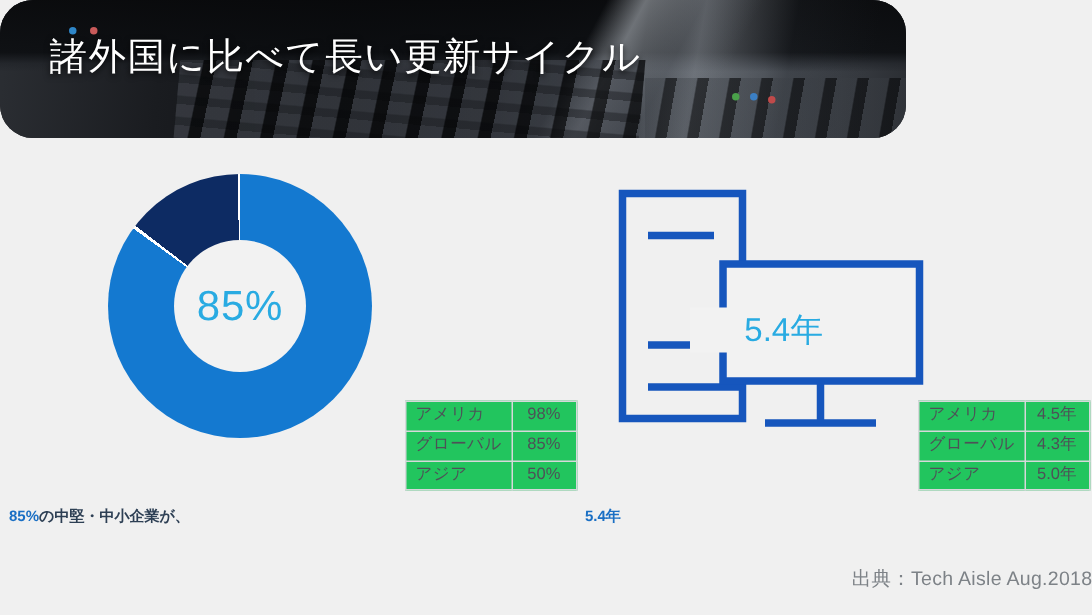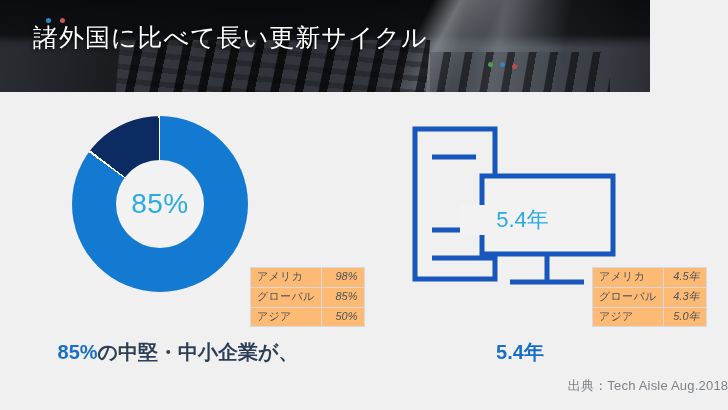--- a/index.html
+++ b/index.html
@@ -15,24 +15,25 @@
     width: 728px;
     height: 410px;
     overflow: hidden;
     background: #f0f0f0;
   }
 
   
   .header-band {
     position: absolute;
     left: 0; top: 0;
-    width: 650px;
+    width: 604px;
     height: 92px;
     overflow: hidden;
     background: #16181b;
+    border-radius: 22px;
   }
   .photo {
     position: absolute;
     inset: 0;
     background:
       
       linear-gradient(118deg, rgba(255,255,255,0) 62%, rgba(190,196,203,0.55) 66%, rgba(120,126,134,0.25) 72%, rgba(0,0,0,0) 78%),
       
       linear-gradient(100deg, rgba(255,255,255,0) 70%, rgba(168,174,182,0.45) 76%, rgba(40,44,50,0.2) 86%, rgba(0,0,0,0) 95%),
       
@@ -127,48 +128,47 @@
     left: 404px;
     top: 28px;
     width: 222px;
     height: 172px;
   }
 
   
   .data-table {
     position: absolute;
     border-collapse: collapse;
-    background: #fdba74;
+    background: #22c55e;
     font-size: 11px;
     color: #4d5257;
+    margin-left: 20px;
   }
   .data-table td {
     border: 1px solid #d6d8da;
     padding: 2px 6px 3px 6px;
     line-height: 1.25;
     white-space: nowrap;
   }
   .data-table td.label {
     text-align: left;
     letter-spacing: 0.3px;
   }
   .data-table td.value {
-    text-align: right;
+    text-align: center;
     min-width: 30px;
-    font-style: italic;
   }
   #table-left  { left: 250px; top: 175px; }
   #table-right { left: 592px; top: 175px; }
 
   
   .caption {
     position: absolute;
-    text-align: center;
     color: #2d3f54;
-    font-size: 20px;
+    font-size: 10px;
     font-weight: bold;
     line-height: 1.55;
   }
   #caption-left {
     left: 6px;
     top: 245px;
     width: 344px;
   }
   #caption-right {
     left: 390px;

